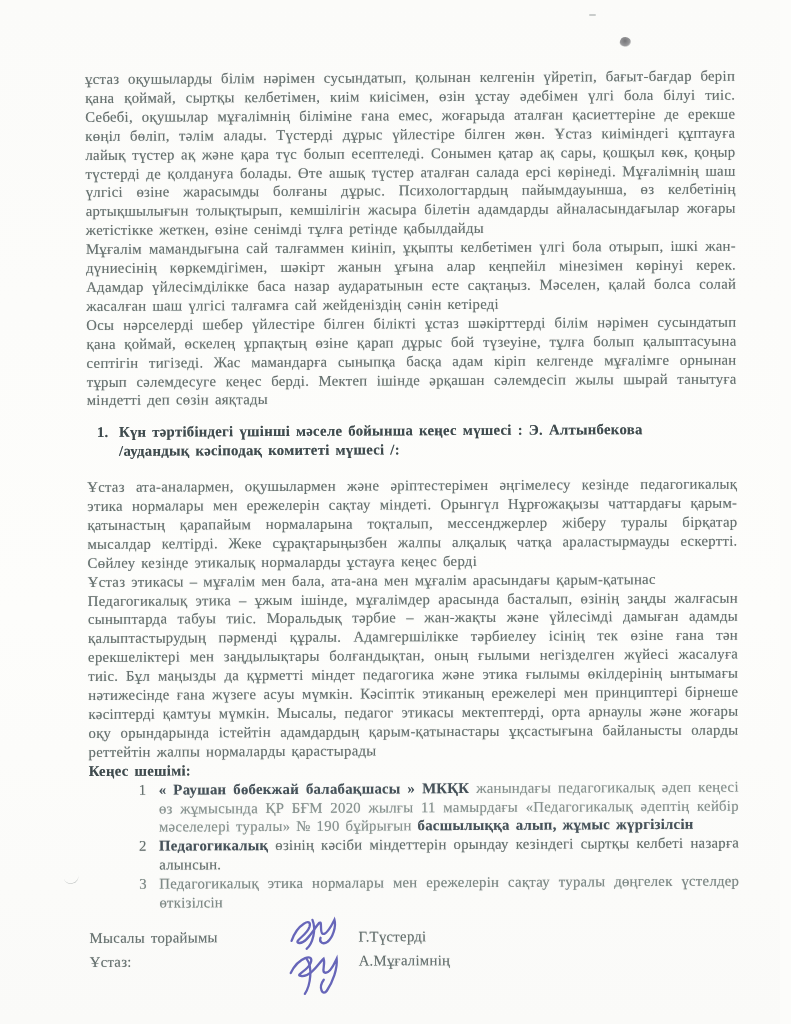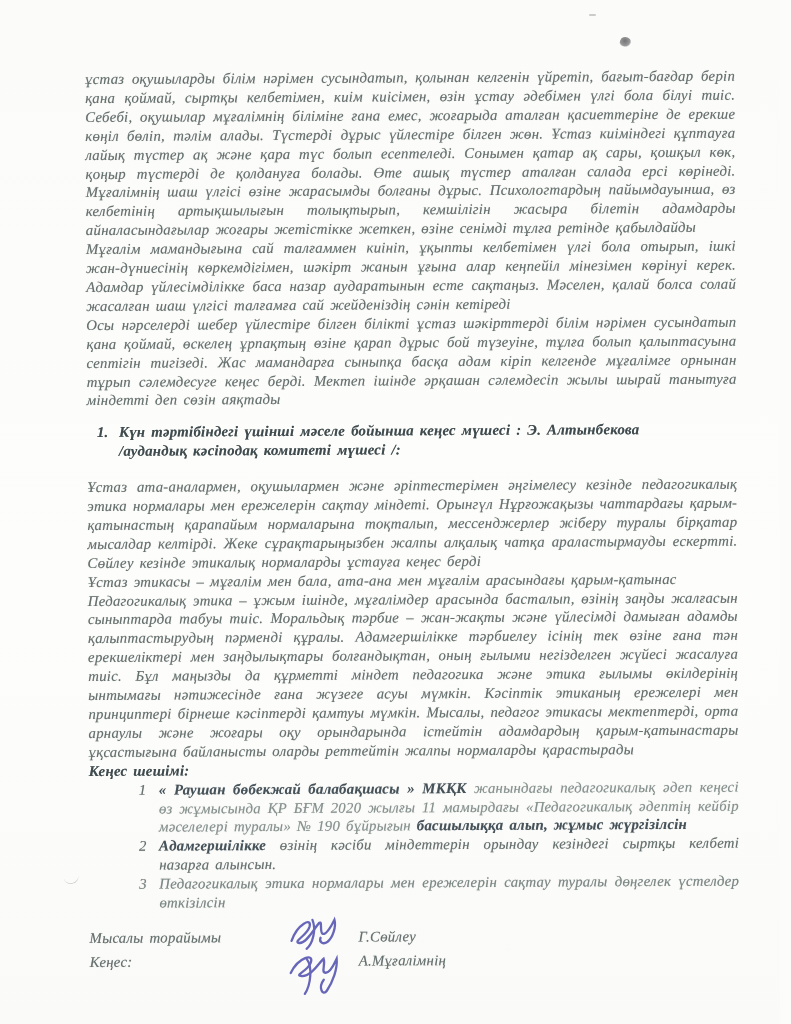--- a/index.html
+++ b/index.html
@@ -6,21 +6,20 @@
   body {
     width:791px; height:1024px;
     background:#fcfcfa;
     font-family:"Liberation Serif","DejaVu Serif",serif;
     overflow:hidden;
   }
   .page {
     position:relative; width:780px; height:1024px;
     background:linear-gradient(180deg,#fbfbf9 0%,#fdfdfb 60%,#fafaf8 100%);
     overflow:hidden;
-    font-style:italic;
   }
   .content {
     position:absolute; left:85px; top:70px; width:650px;
     transform:rotate(-0.3deg); transform-origin:top left;
     color:#66716f;
     font-size:14.8px; line-height:18.9px;
     text-align:justify;
     word-spacing:2px; letter-spacing:0.25px;
     text-shadow:0 0 0.7px rgba(102,113,111,0.55);
   }
@@ -89,34 +88,34 @@
     <p class="body">Ұстаз этикасы – мұғалім мен бала, ата-ана мен мұғалім арасындағы қарым-қатынас</p>
     <p class="body">Педагогикалық этика – ұжым ішінде, мұғалімдер арасында басталып, өзінің заңды жалғасын сыныптарда табуы тиіс. Моральдық тәрбие – жан-жақты және үйлесімді дамыған адамды қалыптастырудың пәрменді құралы. Адамгершілікке тәрбиелеу ісінің тек өзіне ғана тән ерекшеліктері мен заңдылықтары болғандықтан, оның ғылыми негізделген жүйесі жасалуға тиіс. Бұл маңызды да құрметті міндет педагогика және этика ғылымы өкілдерінің ынтымағы нәтижесінде ғана жүзеге асуы мүмкін. Кәсіптік этиканың ережелері мен принциптері бірнеше кәсіптерді қамтуы мүмкін. Мысалы, педагог этикасы мектептерді, орта арнаулы және жоғары оқу орындарында істейтін адамдардың қарым-қатынастары ұқсастығына байланысты оларды реттейтін жалпы нормаларды қарастырады</p>
 
     <div class="decision-heading">Кеңес шешімі:</div>
 
     <ol class="decision-list">
       <li>
         <span class="marker">1</span><span class="boldseg">« Раушан бөбекжай балабақшасы » МКҚК</span><span class="lightseg"> жанындағы педагогикалық әдеп кеңесі өз жұмысында ҚР БҒМ 2020 жылғы 11 мамырдағы «Педагогикалық әдептің кейбір мәселелері туралы» № 190 бұйрығын</span><span class="boldseg"> басшылыққа алып, жұмыс жүргізілсін</span>
       </li>
       <li>
-        <span class="marker">2</span><span class="boldseg">Адамгершілікке</span><span> өзінің кәсіби міндеттерін орындау кезіндегі сыртқы келбеті назарға алынсын.</span>
+        <span class="marker">2</span><span class="boldseg">Педагогикалық</span><span> өзінің кәсіби міндеттерін орындау кезіндегі сыртқы келбеті назарға алынсын.</span>
       </li>
       <li class="light-item">
         <span class="marker">3</span><span>Педагогикалық этика нормалары мен ережелерін сақтау туралы дөңгелек үстелдер өткізілсін</span>
       </li>
     </ol>
 
     <div class="sig-block">
       <div class="sig-row">
         <span class="sig-label">Мысалы торайымы</span>
-        <span class="sig-name">Г.Сөйлеу</span>
+        <span class="sig-name">Г.Түстерді</span>
       </div>
       <div class="sig-row">
-        <span class="sig-label">Кеңес:</span>
+        <span class="sig-label">Ұстаз:</span>
         <span class="sig-name">А.Мұғалімнің</span>
       </div>
       <svg class="sig-ink" viewBox="0 0 80 92" xmlns="http://www.w3.org/2000/svg">
         <g fill="none" stroke="#4d4cae" stroke-width="2.3" stroke-linecap="round" opacity="0.85">
           <path d="M10 28 C16 11 31 4 28 14 C25 23 12 28 17 30 C25 32 34 13 38 10 C41 8 38 19 41 21 C45 23 51 11 53 7 C55 14 51 25 46 29 C42 32 37 30 39 25"></path>
           <path d="M31 7 C35 17 31 31 25 36"></path>
           <path d="M9 60 C17 44 33 40 29 50 C26 58 13 62 19 63 C29 65 37 50 42 46 C44 52 39 60 44 60 C49 60 53 50 55 46 C56 56 51 69 45 78 C41 84 36 75 42 67"></path>
           <path d="M25 46 C31 54 29 72 23 81"></path>
         </g>
       </svg>

